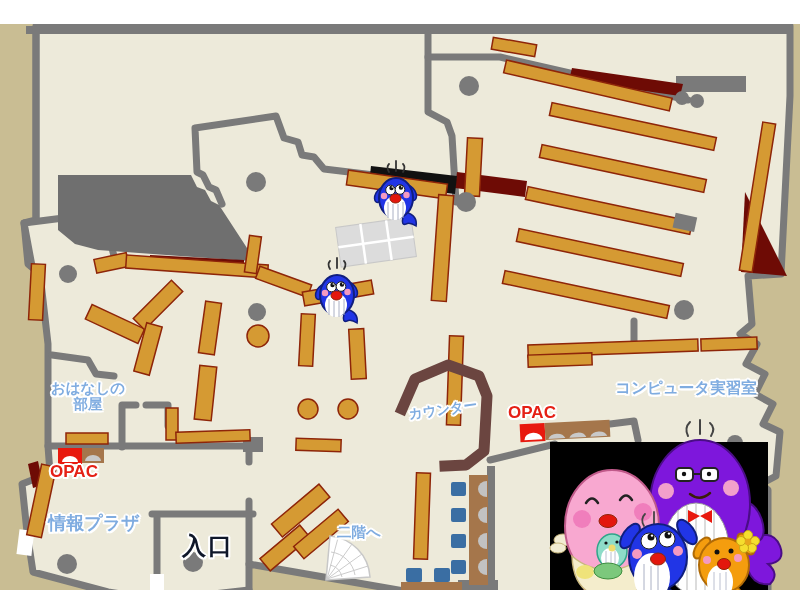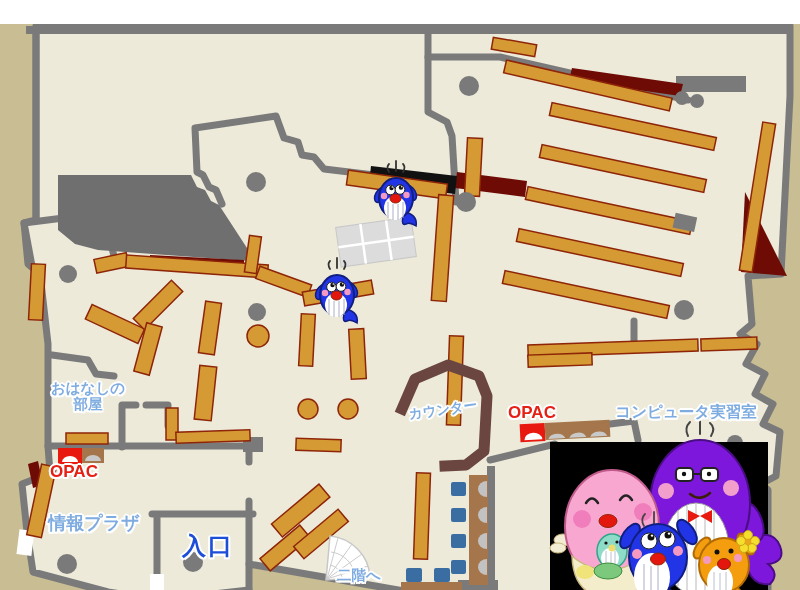--- a/index.html
+++ b/index.html
@@ -7,25 +7,25 @@
          font-family:"Liberation Sans","DejaVu Sans",sans-serif;background:#C9BD93;margin-top:24px;}
   #map-svg{position:absolute;left:0;top:0;}
   .lbl{position:absolute;font-weight:bold;text-align:center;line-height:1.12;
        color:#7FACE0;white-space:nowrap;
        text-shadow:-1.5px -1.5px 0 #fff,1.5px -1.5px 0 #fff,-1.5px 1.5px 0 #fff,
                    1.5px 1.5px 0 #fff,0 -2px 0 #fff,0 2px 0 #fff,-2px 0 0 #fff,2px 0 0 #fff;}
   .lbl-ohanashi{left:40px;top:356px;width:96px;font-size:14.5px;}
   .lbl-kodomo{left:105px;top:390px;width:78px;font-size:11.5px;}
   .lbl-opac-left{left:38px;top:438px;width:72px;font-size:17px;color:#E52015;}
   .lbl-joho{left:42px;top:489px;width:104px;font-size:18px;}
-  .lbl-entrance{left:166px;top:509px;width:84px;font-size:24px;color:#1d4ed8;letter-spacing:2px;}
-  .lbl-nikai{left:318px;top:543px;width:82px;font-size:14.5px;font-family:Liberation Serif, serif;}
+  .lbl-entrance{left:166px;top:509px;width:84px;font-size:24px;color:#0f172a;letter-spacing:2px;}
+  .lbl-nikai{left:318px;top:500px;width:82px;font-size:14.5px;font-family:Liberation Serif, serif;}
   .lbl-counter{left:392px;top:378px;width:102px;font-size:13.5px;transform:rotate(-8deg);}
   .lbl-opac-right{left:496px;top:379px;width:72px;font-size:17px;color:#E52015;}
-  .lbl-computer{left:604px;top:379px;width:164px;font-size:15.5px;}
+  .lbl-computer{left:604px;top:355px;width:164px;font-size:15.5px;}
 </style>
 </head>
 <body>
 
 <div id="stage">
 <svg id="map-svg" width="800" height="590" viewBox="0 0 800 590">
 
   <g>
     <path d="M36,2 L790,2 L790,72 L781,250 L748,252 L752,300 L740,310 L757,320 L746,340 L765,350
              L755,370 L773,380 L763,400 L780,408 L776,452 L761,460 L768,466 L768,582 L490,582

